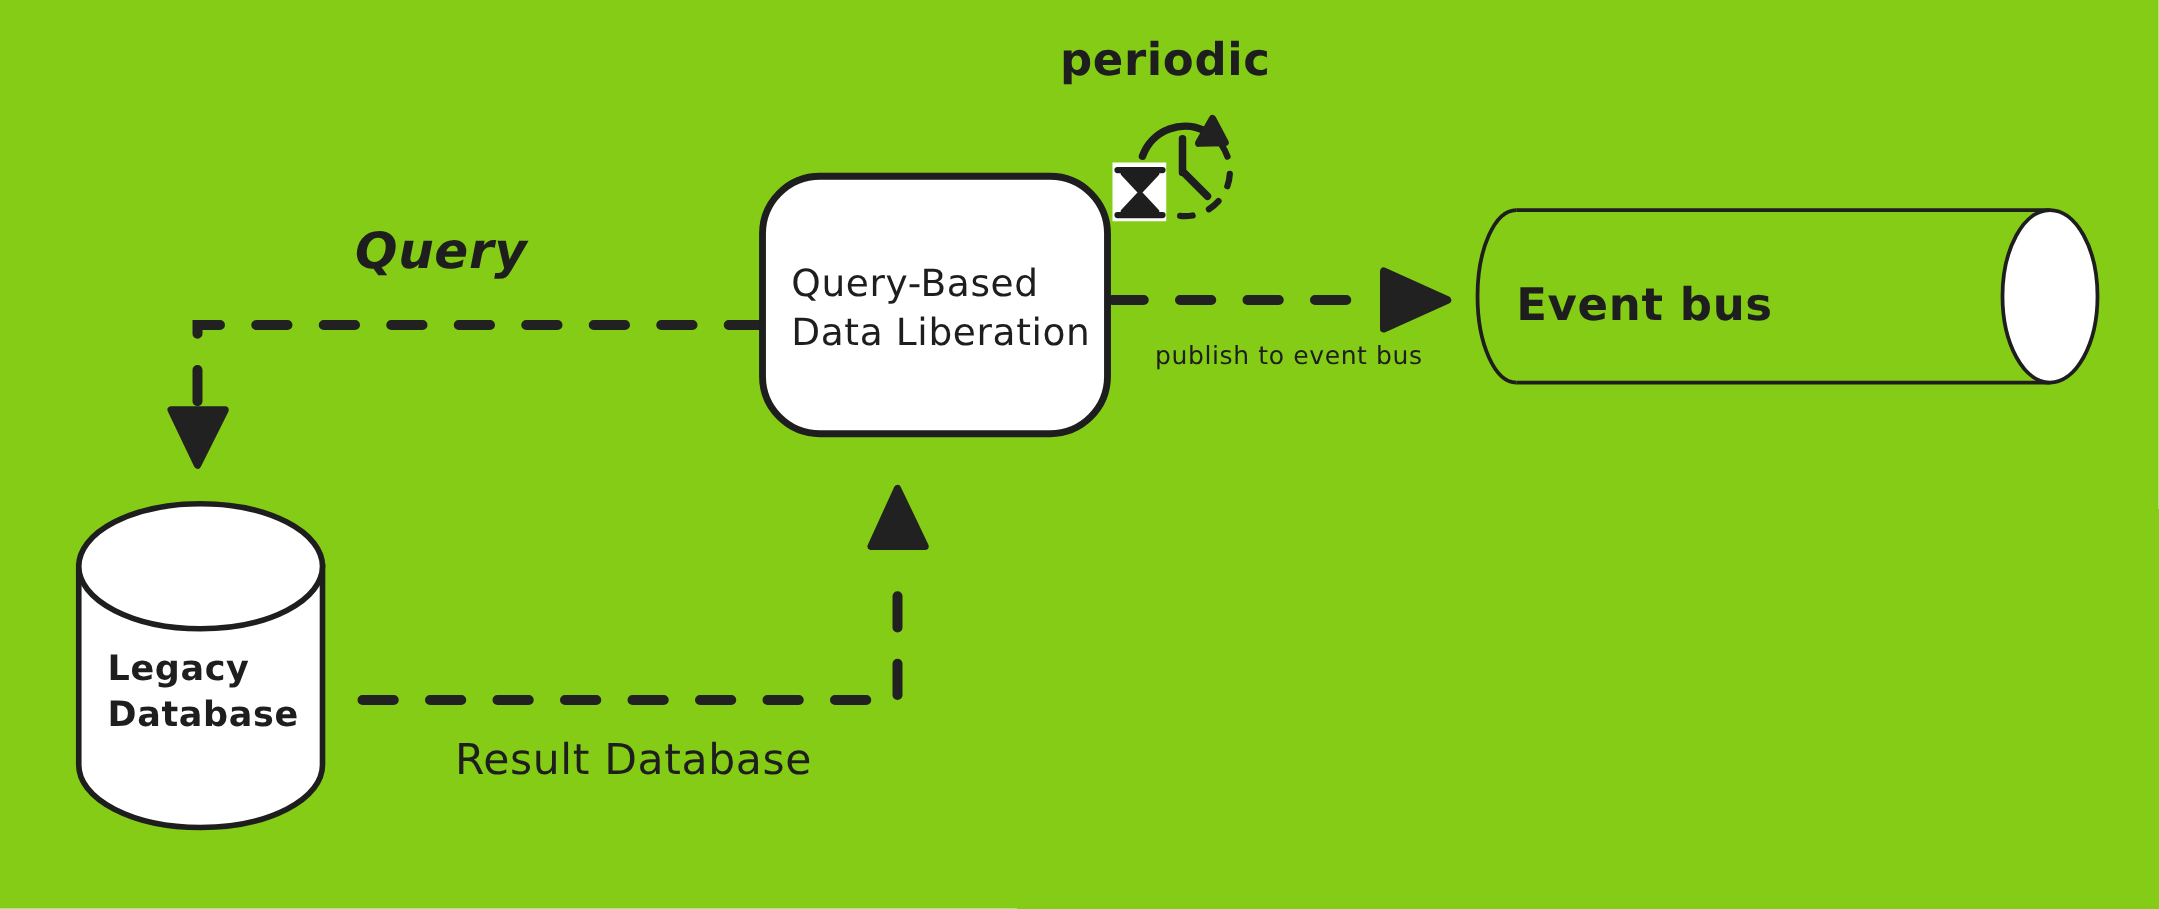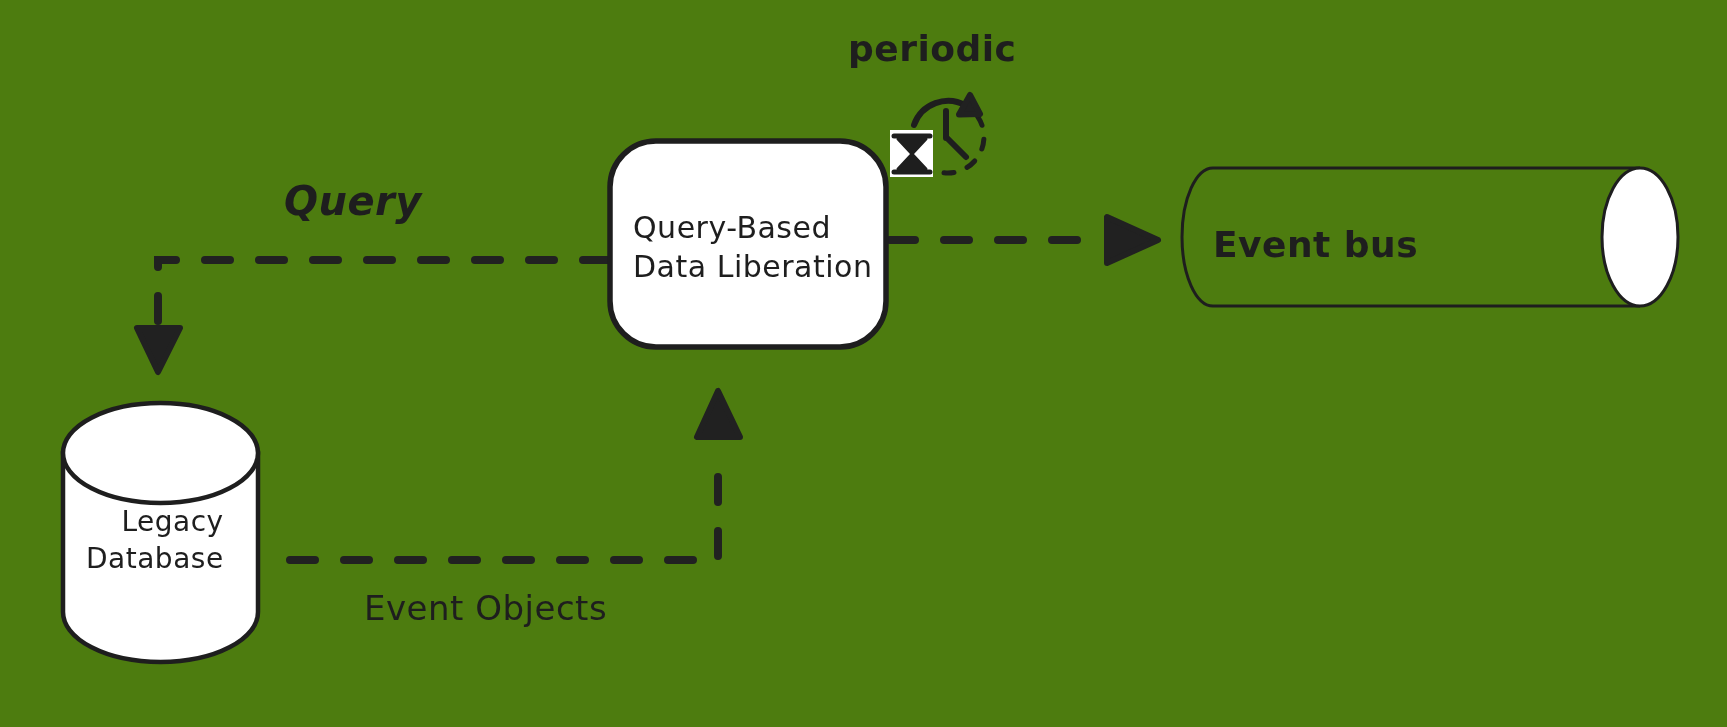--- a/index.html
+++ b/index.html
@@ -5,41 +5,41 @@
   html, body {
     margin: 0;
     padding: 0;
     background: #ffffff;
     font-family: "DejaVu Sans", sans-serif;
   }
   #canvas {
     position: relative;
     width: 1727px;
     height: 727px;
-    background: #4d7c0f;
+    background: #84cc16;
     overflow: hidden;
     color: #1e1e1e;
   }
   #scene {
     position: absolute;
     left: 0;
     top: 0;
   }
   .label {
     position: absolute;
     color: #1e1e1e;
     white-space: pre-line;
     letter-spacing: 0.5px;
   }
   .lbl-periodic        { left: 848px;  top: 28px;  font-size: 36px; font-weight: 600; }
   .lbl-query           { left: 284px;  top: 178px; font-size: 40px; font-weight: 600; font-style: italic; }
   .lbl-result-objects  { left: 364px;  top: 588px; font-size: 34px; font-weight: 500; }
   .lbl-publish         { left: 924px;  top: 272px; font-size: 20px; font-weight: 500; }
   .lbl-processor       { left: 633px;  top: 208px; font-size: 30px; line-height: 39px; font-weight: 500; }
-  .lbl-legacy          { left: 86px;   top: 503px; font-size: 28px; line-height: 37px; font-weight: 400; text-align: right; }
+  .lbl-legacy          { left: 86px;   top: 516px; font-size: 28px; line-height: 37px; font-weight: 700; }
   .lbl-event-bus       { left: 1213px; top: 224px; width: 330px; text-align: left;
                          font-size: 36px; font-weight: 600; }
 
   
   .shape   { fill: #ffffff; stroke: #1e1e1e; }
   .line    { fill: none;    stroke: #1e1e1e; }
   .dash    { fill: none;    stroke: #212121; stroke-width: 8;
              stroke-dasharray: 25 29; stroke-linecap: round; }
   .ah      { fill: #212121; stroke: #212121; stroke-width: 6; stroke-linejoin: round; }
   .icondash{ fill: none;    stroke: #1e1e1e; stroke-width: 5;
@@ -98,21 +98,22 @@
     </g>
   </svg>
 
   <div class="label lbl-periodic">periodic</div>
 
   <div class="label lbl-query">Query</div>
 
   <div class="label lbl-processor">Query-Based
 Data Liberation</div>
 
+  <div class="label lbl-publish">publish to event bus</div>
 
   <div class="label lbl-event-bus">Event bus</div>
 
   <div class="label lbl-legacy">Legacy
 Database</div>
 
-  <div class="label lbl-result-objects">Event Objects</div>
+  <div class="label lbl-result-objects">Result Database</div>
 
 </div>
 
 </body></html>

